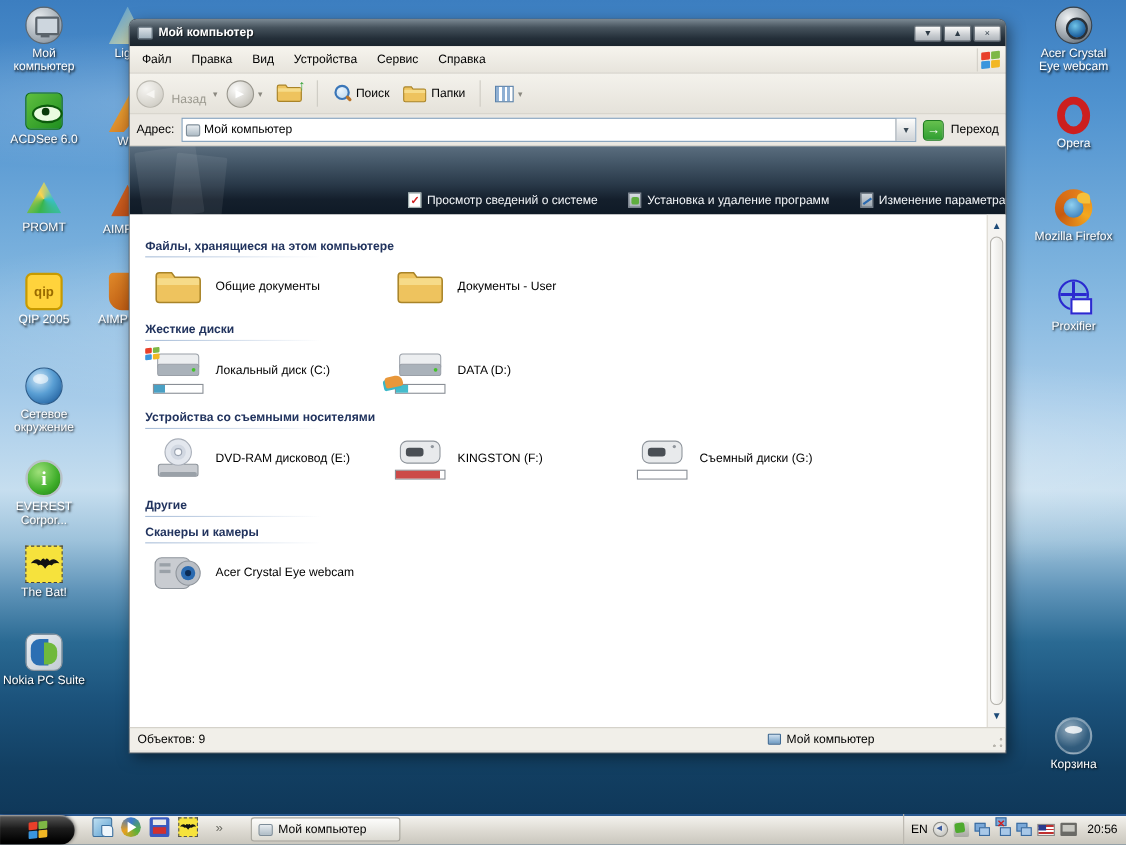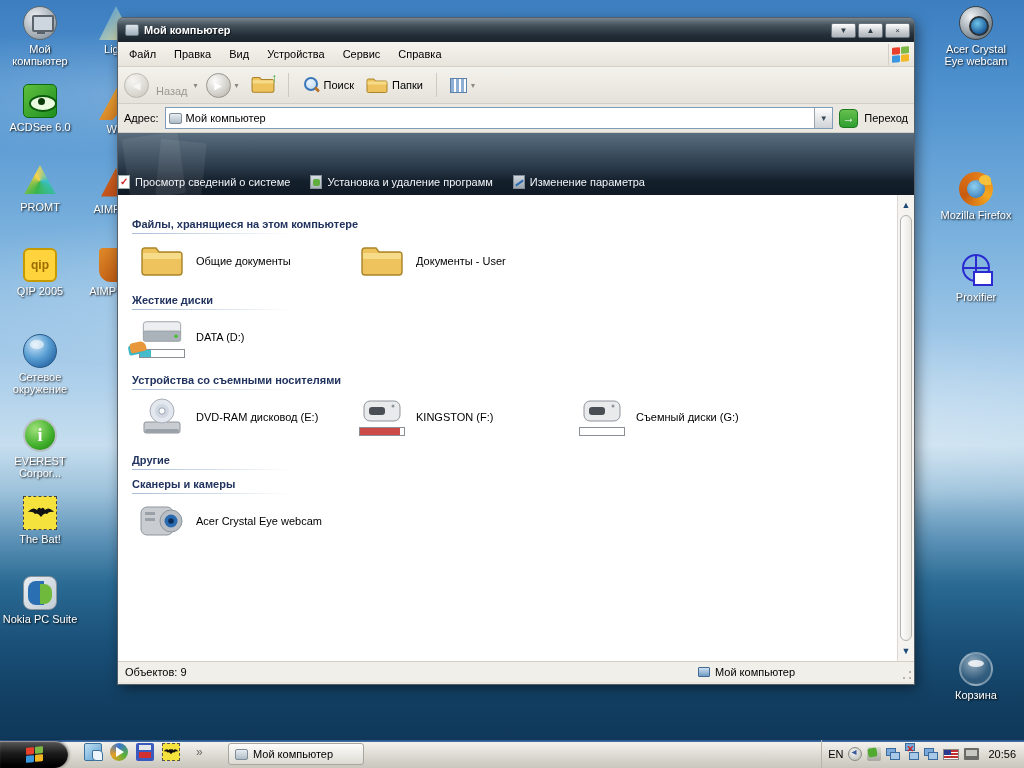--- a/index.html
+++ b/index.html
@@ -98,21 +98,21 @@
   .addr-icon { width:13px; height:11px; background:linear-gradient(180deg,#e8edf1,#aebcc6); border:1px solid #7d8c98; border-radius:2px; margin-right:4px; }
   .addr-input { flex:1; border:0; outline:none; font-family:"Liberation Sans",sans-serif; font-size:11px; height:18px; }
   .addr-drop { width:18px; height:20px; background:linear-gradient(180deg,#fdfdfc,#cfd3d7); border-left:1px solid #9aa4ad; font-size:8px; color:#3b4a56; display:flex; align-items:center; justify-content:center; cursor:pointer; }
   .go-btn { width:19px; height:19px; border-radius:4px; background:linear-gradient(180deg,#66c04e,#2f9e31); border:1px solid #1e7a20; color:#fff; font-size:12px; line-height:17px; text-align:center; cursor:pointer; }
 
   .banner { position:relative; height:62px; overflow:hidden;
     background:linear-gradient(180deg,#5a6d7e 0%,#46596a 22%,#2a3a4a 55%,#141f2c 78%,#0f1a26 100%); }
   .banner .wm { position:absolute; background:rgba(255,255,255,.07); border-radius:2px; }
   .wm1 { left:8px; top:2px; width:56px; height:62px; transform:rotate(-8deg); }
   .wm2 { left:40px; top:8px; width:46px; height:56px; transform:rotate(6deg); background:rgba(255,255,255,.05); }
-  .banner-links { position:absolute; left:0; right:0; bottom:6px; display:flex; justify-content:flex-start; gap:20px; }
+  .banner-links { position:absolute; left:0; right:0; bottom:6px; display:flex; justify-content:flex-end; gap:28px; }
   .blink { display:flex; align-items:center; gap:5px; color:#f2f5f8; cursor:pointer; }
   .bicon { width:12px; height:14px; position:relative; }
   .bicon-doc { background:#fff; border:1px solid #9aa; }
   .bicon-doc::before { content:"✓"; position:absolute; left:1px; top:0; color:#d02020; font-size:10px; font-weight:bold; }
   .bicon-pkg { background:linear-gradient(180deg,#d8dde2,#aab2ba); border:1px solid #88909a; }
   .bicon-pkg::before { content:""; position:absolute; left:2px; top:3px; width:7px; height:7px; background:#5fae3f; border-radius:2px; }
   .bicon-cpl { background:linear-gradient(180deg,#cfd6dc,#9aa4ad); border:1px solid #828c96; }
   .bicon-cpl::before { content:""; position:absolute; left:1px; top:6px; width:9px; height:2px; background:#2a6ab0; transform:rotate(-35deg); }
 
   .content { position:relative; height:466px; background:#fff; overflow:hidden; padding:15px 20px 0 14px; }
@@ -231,20 +231,24 @@
   </div>
   <div class="dicon" style="left:2px;top:576px">
     <div class="dimg ic-nokiapcs"></div>
     <div class="dlabel">Nokia PC Suite</div>
   </div>
 
   <div class="dicon" style="left:936px;top:6px;width:80px">
     <div class="dimg ic-webcamd"></div>
     <div class="dlabel">Acer Crystal Eye webcam</div>
   </div>
+  <div class="dicon" style="left:936px;top:88px;width:80px">
+    <div class="dimg ic-opera"></div>
+    <div class="dlabel">Opera</div>
+  </div>
   <div class="dicon" style="left:936px;top:172px;width:80px">
     <div class="dimg ic-firefox"></div>
     <div class="dlabel">Mozilla Firefox</div>
   </div>
   <div class="dicon" style="left:936px;top:254px;width:80px">
     <div class="dimg ic-proxifier"></div>
     <div class="dlabel">Proxifier</div>
   </div>
   <div class="dicon" style="left:936px;top:652px;width:80px">
     <div class="dimg ic-recycle"></div>
@@ -365,20 +369,41 @@
           </div>
           <span class="flabel">Документы - User</span>
         </div>
       </div>
 
       <div class="section-title">Жесткие диски</div>
       <div class="hairline"></div>
       <div class="items-row">
         <div class="fitem">
           <div class="iconwrap">
+            <span class="miniflag">
+                <span class="wflag">
+                  <i></i>
+                  <i></i>
+                  <i></i>
+                  <i></i>
+                </span>
+              </span>
+            <svg width="44" height="28" viewBox="0 0 44 30">
+                <rect x="2" y="4" width="40" height="15" rx="3" fill="#eceef0" stroke="#9aa0a8"></rect>
+                <rect x="2" y="14" width="40" height="11" rx="2" fill="#aab2ba" stroke="#9aa0a8"></rect>
+                <circle cx="37" cy="19.5" r="1.8" fill="#43c32a"></circle>
+              </svg>
+            <div class="usage">
+                <div class="fill" style="width: 22%; background: rgb(74, 160, 196);"></div>
+              </div>
+          </div>
+          <span class="flabel">Локальный диск (C:)</span>
+        </div>
+        <div class="fitem">
+          <div class="iconwrap">
             <svg width="44" height="28" viewBox="0 0 44 30">
                 <rect x="2" y="4" width="40" height="15" rx="3" fill="#eceef0" stroke="#9aa0a8"></rect>
                 <rect x="2" y="14" width="40" height="11" rx="2" fill="#aab2ba" stroke="#9aa0a8"></rect>
                 <circle cx="37" cy="19.5" r="1.8" fill="#43c32a"></circle>
               </svg>
             <span class="hand"></span>
             <div class="usage">
                 <div class="fill" style="width: 26%; background: rgb(69, 188, 204);"></div>
               </div>
           </div>

